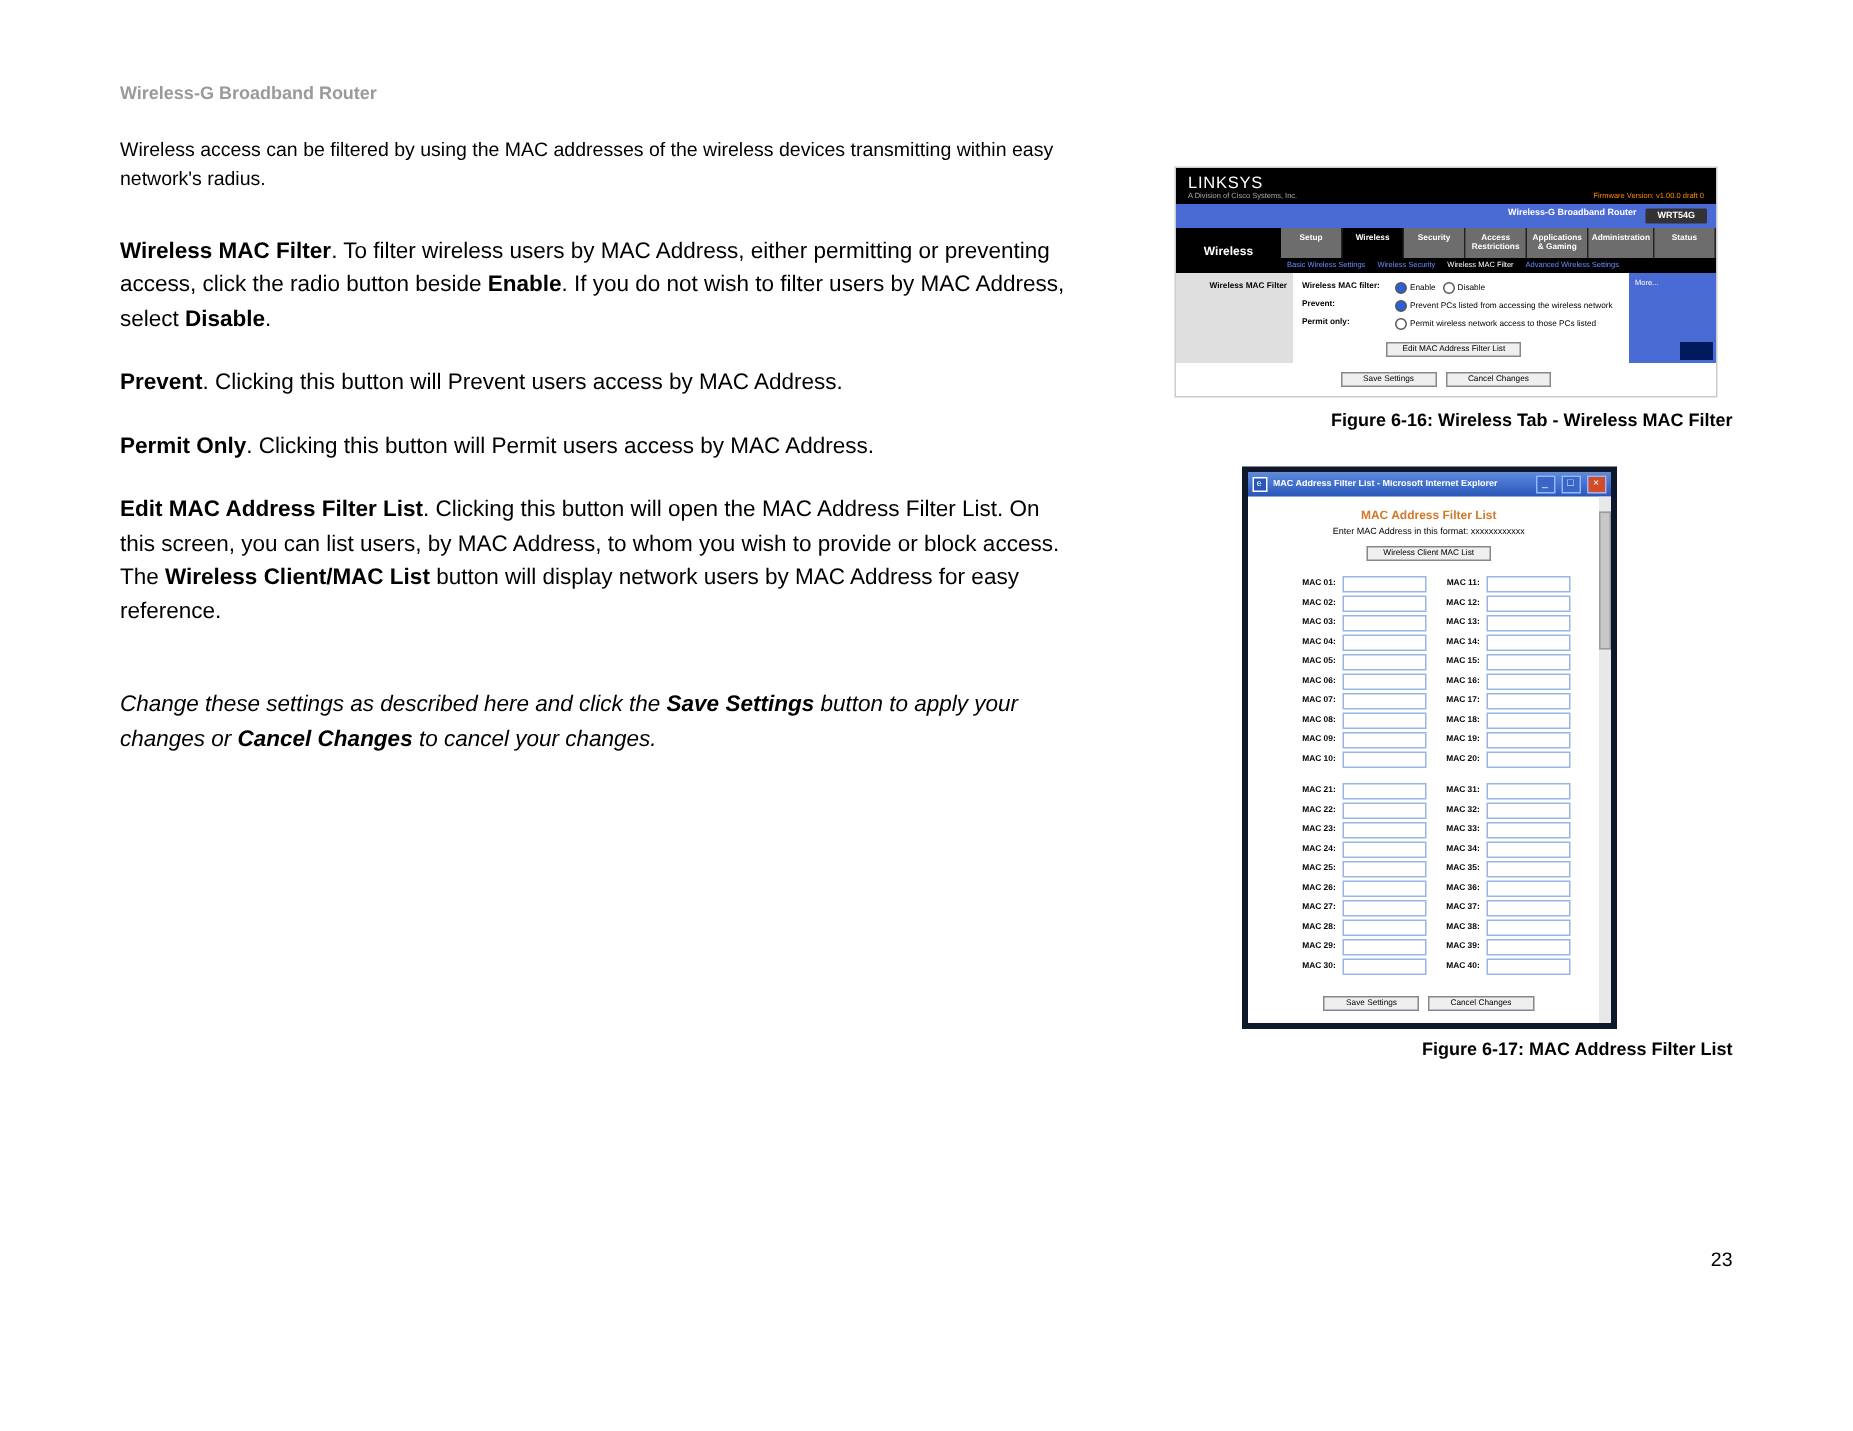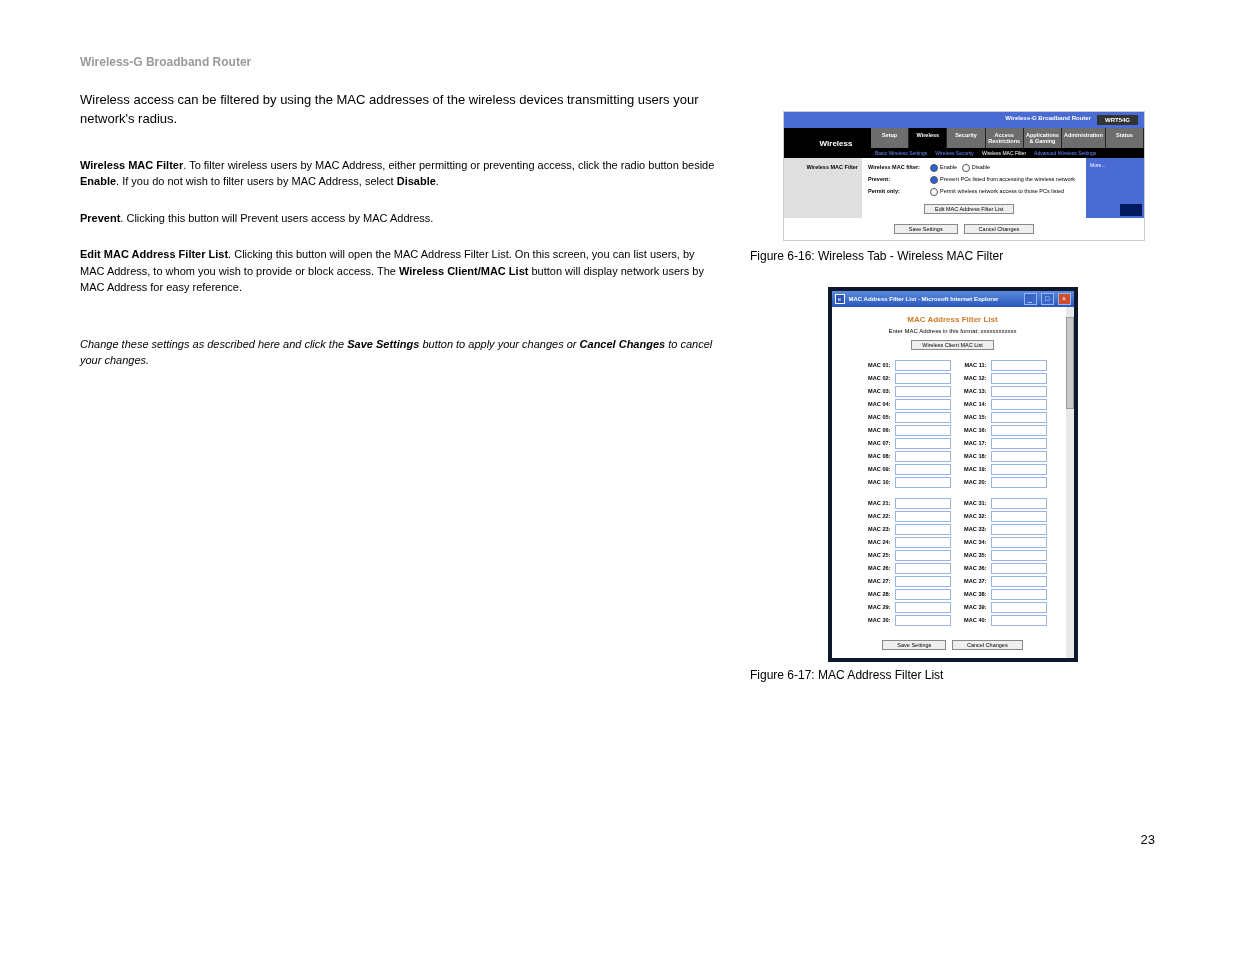--- a/index.html
+++ b/index.html
@@ -37,21 +37,21 @@
     font-size: 22px;
     font-weight: 900;
     margin: 0 0 18px 0;
   }
   .bodytext {
     font-size: 13px;
     line-height: 1.45;
     margin-bottom: 28px;
   }
   .para {
-    font-size: 11px;
+    font-size: 15px;
     line-height: 1.5;
     margin-bottom: 20px;
   }
   .para b { font-weight: 900; }
   .pagenum {
     position: absolute;
     right: 80px;
     bottom: 35px;
     font-size: 13px;
   }
@@ -84,21 +84,20 @@
     font-size: 6px;
     font-weight: bold;
     padding: 3px 6px;
     gap: 6px;
   }
   .model { background: #333; padding: 2px 8px; border-radius: 1px; }
   .fig1-tabs {
     background: #000;
     display: flex;
     align-items: stretch;
-    padding-left: 17px;
   }
   .fig1-sidelabel {
     flex: 0 0 70px;
     color: #fff;
     font-weight: bold;
     font-size: 8px;
     display: flex;
     align-items: center;
     justify-content: center;
     background: #000;
@@ -190,22 +189,22 @@
     margin: 0 2px;
   }
   .cisco-badge {
     position: absolute;
     right: 2px; bottom: 2px;
     width: 22px; height: 12px;
     background: #001a5c;
   }
   .figcaption {
     font-size: 12px;
-    font-weight: 400;
-    text-align: left;
+    font-weight: 700;
+    text-align: right;
     margin: 8px 0 24px 0;
   }
 
   
   .fig2-wrap {
     width: 242px;
     margin: 0 auto;
     border: 4px solid #0f172a;
     background: #fff;
     font-size: 6px;
@@ -283,43 +282,53 @@
 </style>
 </head>
 <body>
 
 <div class="page">
   <div class="header-label">Wireless-G Broadband Router</div>
 
   <div class="columns">
 
     <div class="left-col">
-      <div class="bodytext">Wireless access can be filtered by using the MAC addresses of the wireless devices transmitting users your network's radius.</div>
+      <div class="bodytext">Wireless access can be filtered by using the MAC addresses of the wireless devices transmitting within easy network's radius.</div>
 
       <div class="para">
         <b>Wireless MAC Filter</b><span>. To filter wireless users by MAC Address, either permitting or preventing access, click the radio button beside </span><b>Enable</b><span>. If you do not wish to filter users by MAC Address, select </span><b>Disable</b><span>.</span>
       </div>
 
       <div class="para">
         <b>Prevent</b><span>. Clicking this button will Prevent users access by MAC Address.</span>
       </div>
 
+      <div class="para">
+        <b>Permit Only</b><span>. Clicking this button will Permit users access by MAC Address.</span>
+      </div>
 
       <div class="para">
         <b>Edit MAC Address Filter List</b><span>. Clicking this button will open the MAC Address Filter List. On this screen, you can list users, by MAC Address, to whom you wish to provide or block access. The </span><b>Wireless Client/MAC List</b><span> button will display network users by MAC Address for easy reference.</span>
       </div>
 
       <div class="para" style="margin-top:40px;font-style:italic;">
         <span>Change these settings as described here and click the </span><b>Save Settings</b><span> button to apply your changes or </span><b>Cancel Changes</b><span> to cancel your changes.</span>
       </div>
     </div>
 
     <div class="right-col">
 
       <div class="fig1">
+        <div class="fig1-top">
+          <div>
+            <div class="logo">LINKSYS</div>
+            <div class="logo-sub">A Division of Cisco Systems, Inc.</div>
+          </div>
+          <div class="firmware">Firmware Version: v1.00.0 draft 0</div>
+        </div>
         <div class="fig1-bluebar">
           <span>Wireless-G Broadband Router</span>
           <span class="model">WRT54G</span>
         </div>
         <div class="fig1-tabs">
           <div class="fig1-sidelabel">Wireless</div>
           <div class="fig1-tabcells">
             <div class="tabrow">
               <div class="tabcell">Setup</div>
               <div class="tabcell active">Wireless</div>

